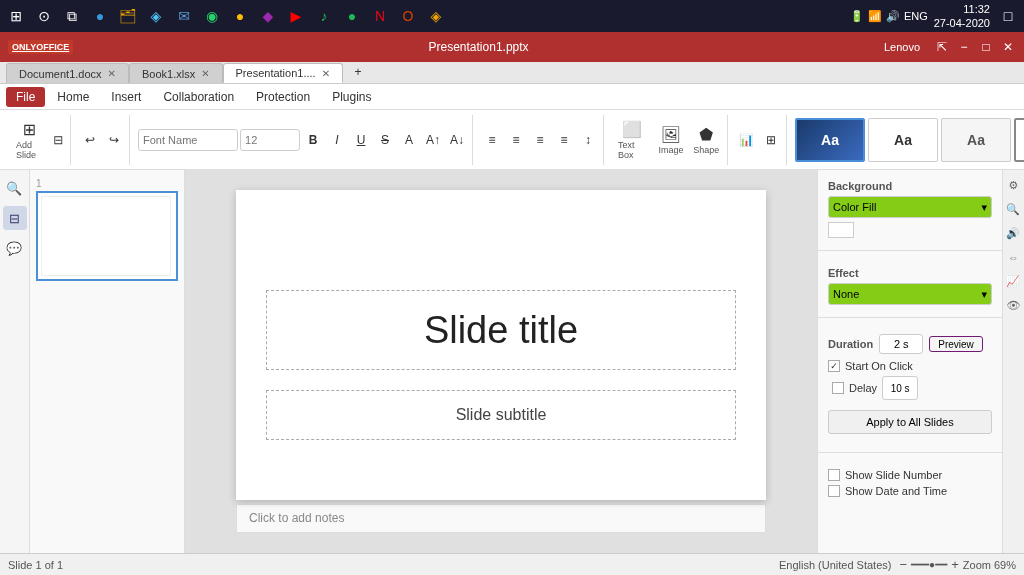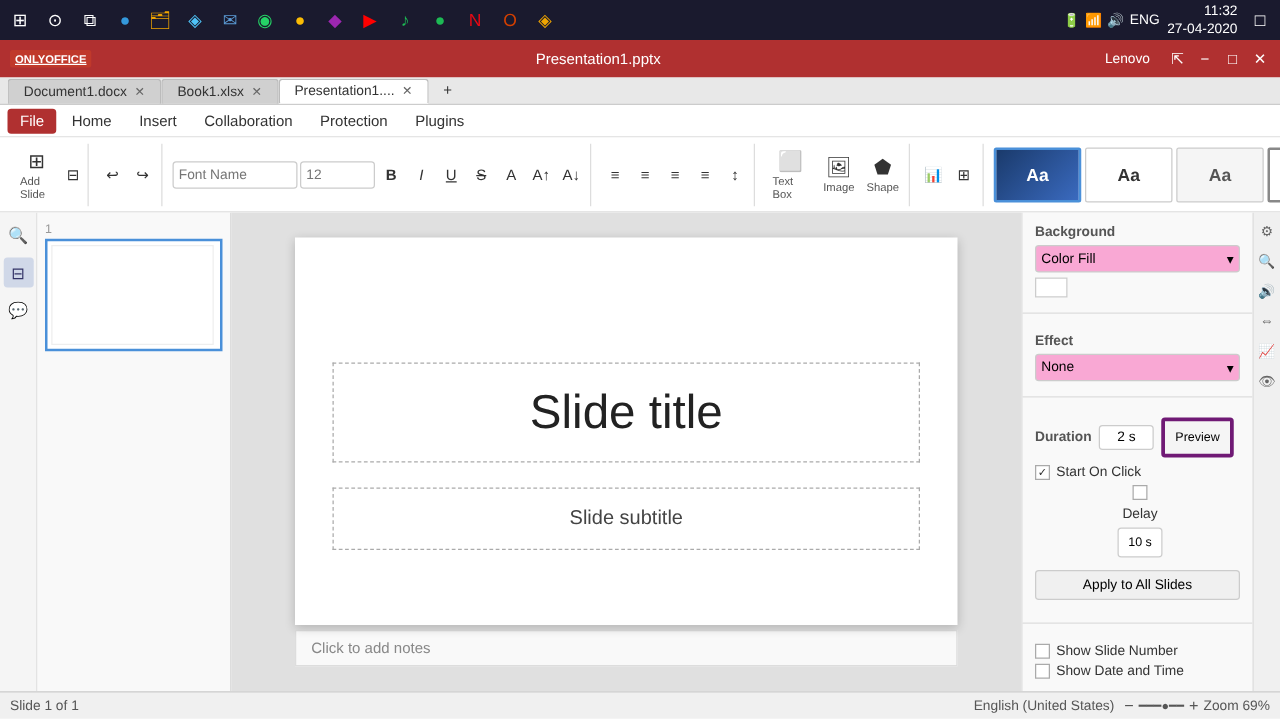--- a/index.html
+++ b/index.html
@@ -73,27 +73,27 @@
     .subtitle-box { position: absolute; top: 200px; left: 30px; width: 470px; height: 50px; border: 1px dashed #aaa; display: flex; align-items: center; justify-content: center; }
     .slide-title-text { font-size: 38px; color: #222; font-family: Arial, sans-serif; }
     .slide-subtitle-text { font-size: 16px; color: #444; font-family: Arial, sans-serif; }
     #notes-bar { width: 530px; height: 32px; background: #f9f9f9; border: 1px solid #ddd; display: flex; align-items: center; padding: 0 12px; color: #888; font-size: 12px; margin-top: 4px; }
 
     
     #right-panel { width: 185px; background: #f9f9f9; border-left: 1px solid #ddd; padding: 0; display: flex; flex-direction: column; }
 
     .rp-section { padding: 10px 10px 6px; }
     .rp-label { font-size: 11px; color: #555; margin-bottom: 4px; font-weight: bold; }
-    .rp-select { width: 100%; height: 22px; border: 1px solid #ccc; border-radius: 3px; font-size: 11px; padding: 0 4px; background: #f9a8d4; display: flex; align-items: center; justify-content: space-between; cursor: pointer; }
+    .rp-select { width: 100%; height: 22px; border: 1px solid #ccc; border-radius: 3px; font-size: 11px; padding: 0 4px; background: #84cc16; display: flex; align-items: center; justify-content: space-between; cursor: pointer; }
     .rp-color-row { display: flex; align-items: center; gap: 6px; margin-top: 4px; }
     .rp-color-box { width: 26px; height: 16px; background: white; border: 1px solid #ccc; cursor: pointer; }
     .rp-divider { height: 1px; background: #ddd; margin: 6px 0; }
     .rp-row { display: flex; align-items: center; gap: 6px; margin-bottom: 6px; }
     .rp-duration-input { width: 44px; height: 20px; border: 1px solid #ccc; border-radius: 3px; font-size: 11px; padding: 0 4px; text-align: center; }
-    .rp-preview-btn { height: 32px; padding: 0 8px; border: 3px solid #701a75; border-radius: 3px; font-size: 10px; background: #f5f5f5; cursor: pointer; }
+    .rp-preview-btn { height: 16px; padding: 0 8px; border: 1px solid #701a75; border-radius: 3px; font-size: 10px; background: #f5f5f5; cursor: pointer; }
     .rp-checkbox-row { display: flex; align-items: center; gap: 5px; margin-bottom: 4px; }
     .rp-checkbox { width: 12px; height: 12px; border: 1px solid #aaa; background: white; cursor: pointer; display: flex; align-items: center; justify-content: center; font-size: 9px; }
     .rp-checkbox.checked { background: white; color: #333; }
     .rp-checkbox-label { font-size: 11px; color: #333; }
     .rp-delay-input { width: 36px; height: 24px; border: 1px solid #ccc; border-radius: 3px; font-size: 10px; text-align: center; }
     .rp-apply-btn { width: 100%; height: 24px; background: #f0f0f0; border: 1px solid #ccc; border-radius: 3px; font-size: 11px; cursor: pointer; margin: 6px 0; }
 
     
     #right-icons { width: 22px; background: #f0f0f0; border-left: 1px solid #ddd; display: flex; flex-direction: column; align-items: center; padding: 6px 0; gap: 6px; }
     .rv-icon { width: 18px; height: 18px; display: flex; align-items: center; justify-content: center; cursor: pointer; font-size: 11px; color: #666; }
@@ -306,21 +306,21 @@
           <span class="rp-label" style="margin-bottom:0;">Duration</span>
           <input class="rp-duration-input" type="text" value="2 s" style="">
           <button class="rp-preview-btn">Preview</button>
         </div>
 
         <div class="rp-checkbox-row">
           <div class="rp-checkbox checked">✓</div>
           <span class="rp-checkbox-label">Start On Click</span>
         </div>
 
-        <div class="rp-checkbox-row" style="margin-left:4px;flex-direction:column;">
+        <div class="rp-checkbox-row" style="margin-left:4px;">
           <div class="rp-checkbox"></div>
           <span class="rp-checkbox-label">Delay</span>
           <input class="rp-delay-input" type="text" value="10 s" style="">
         </div>
 
         <button class="rp-apply-btn">Apply to All Slides</button>
       </div>
 
       <div class="rp-divider"></div>
 

